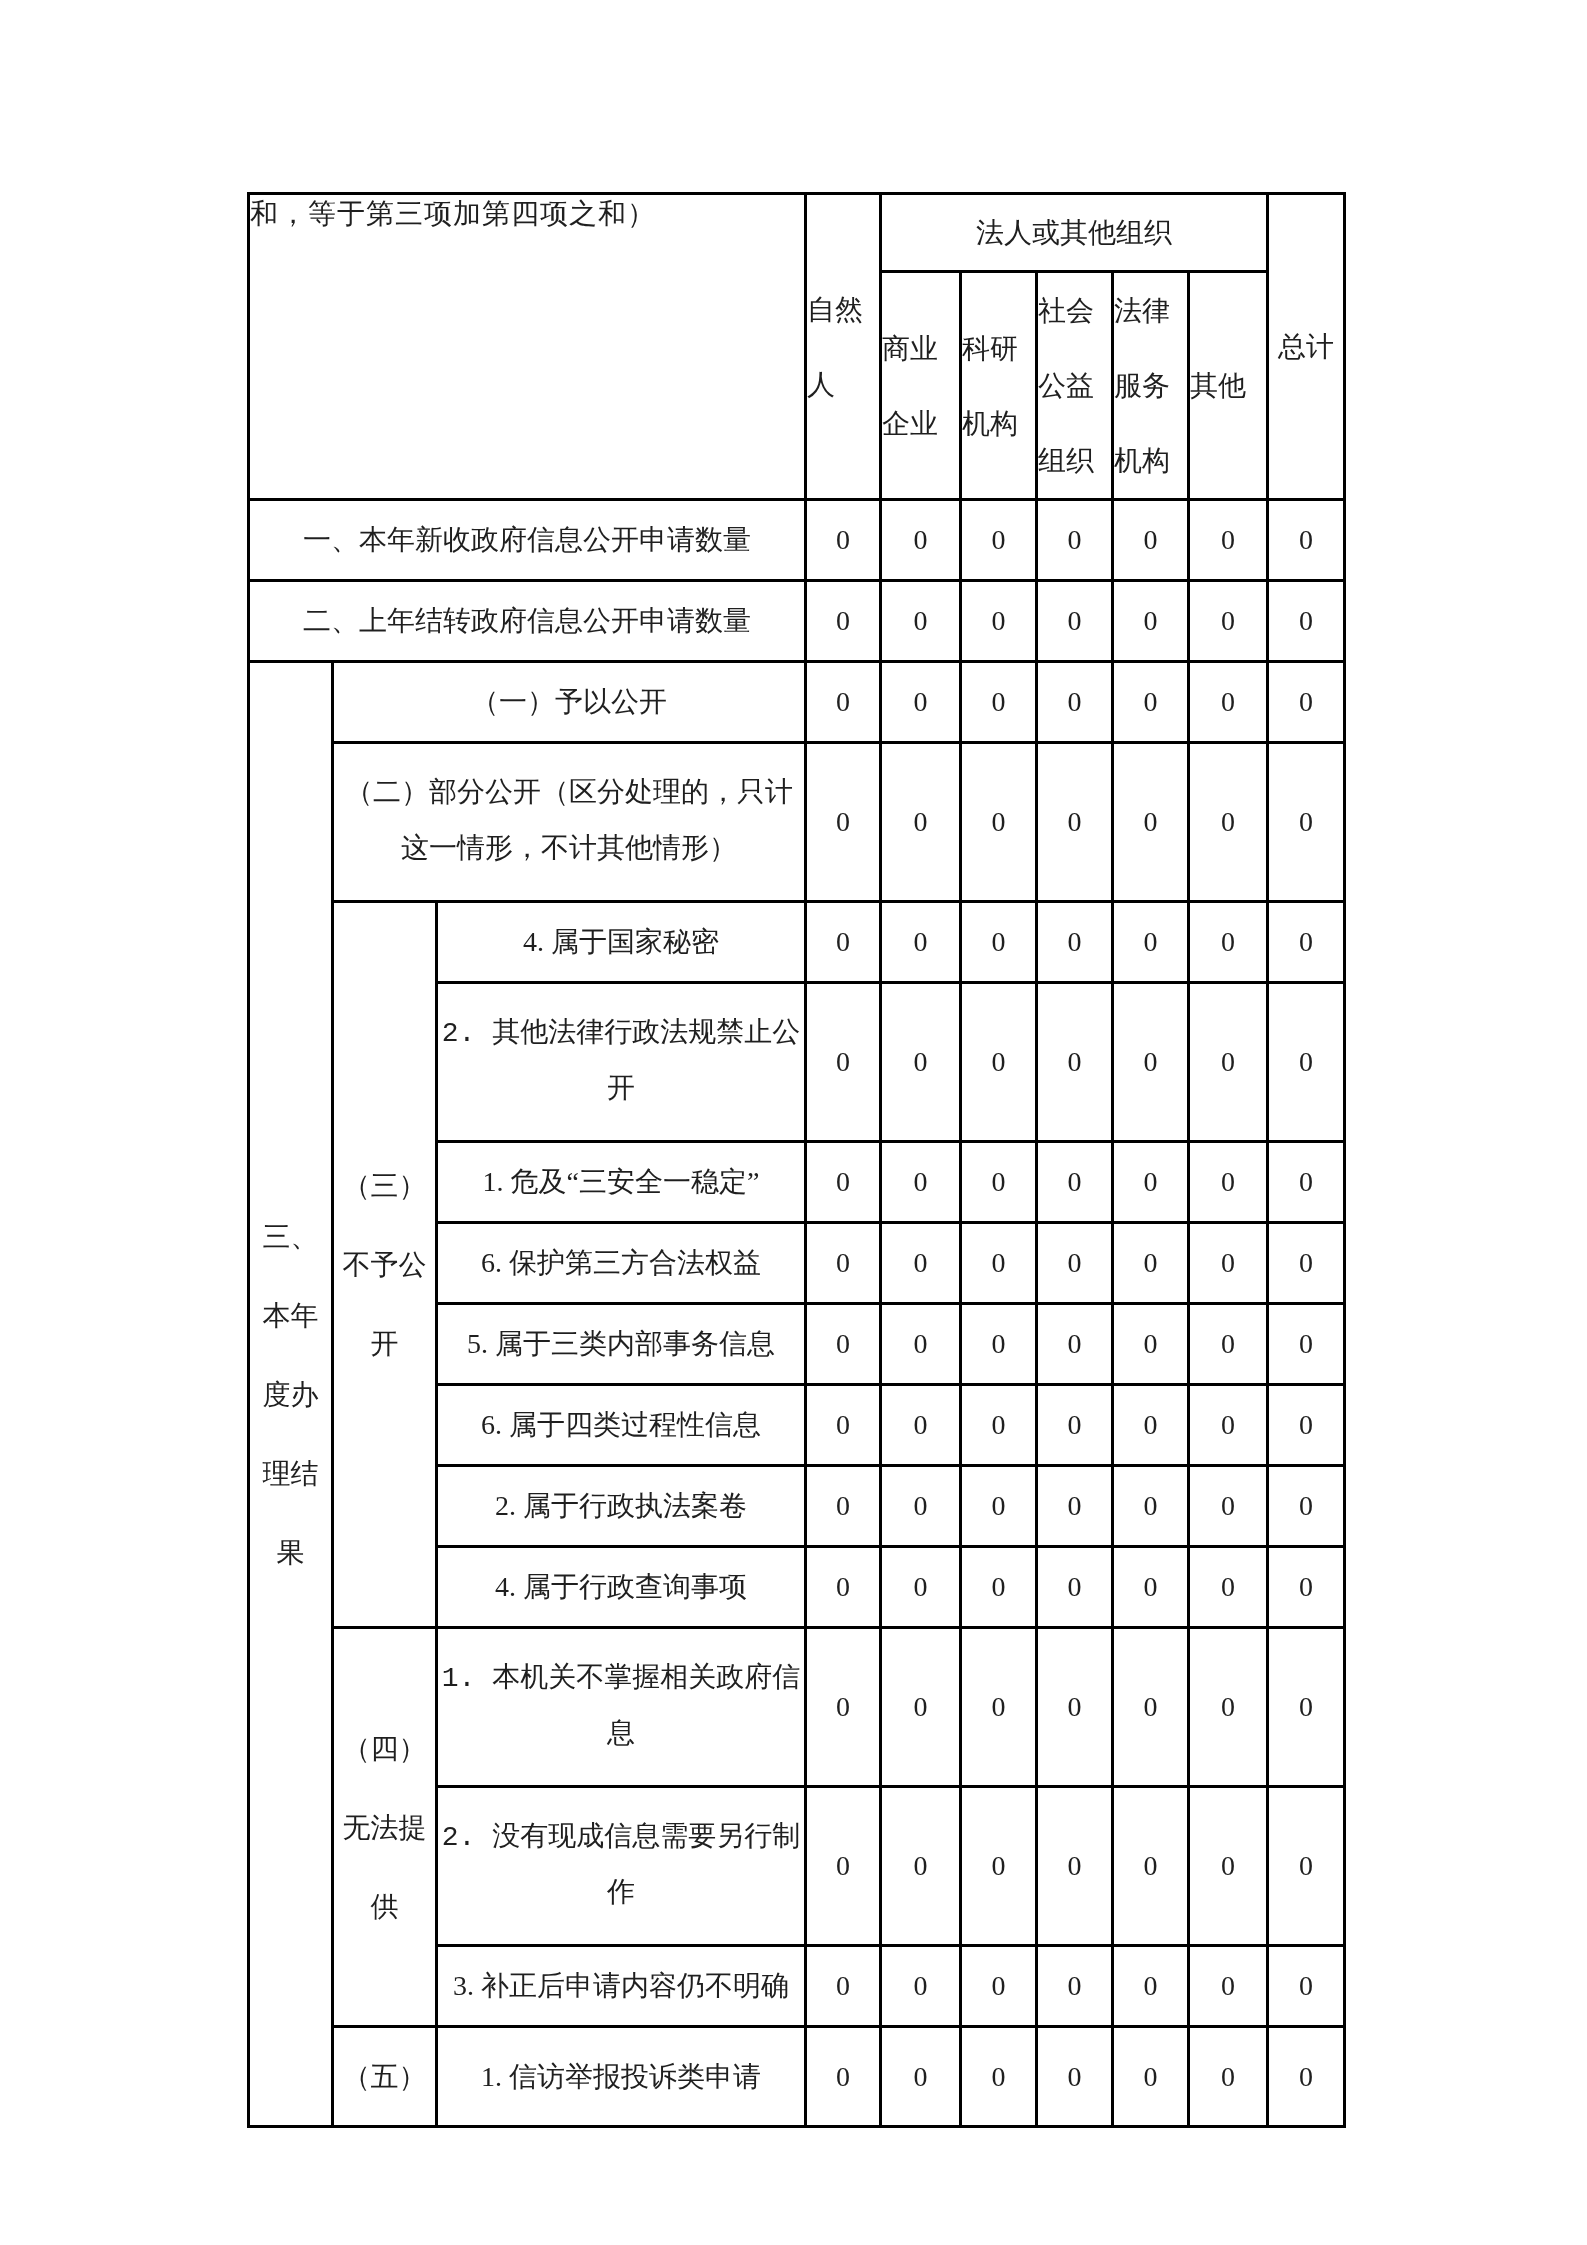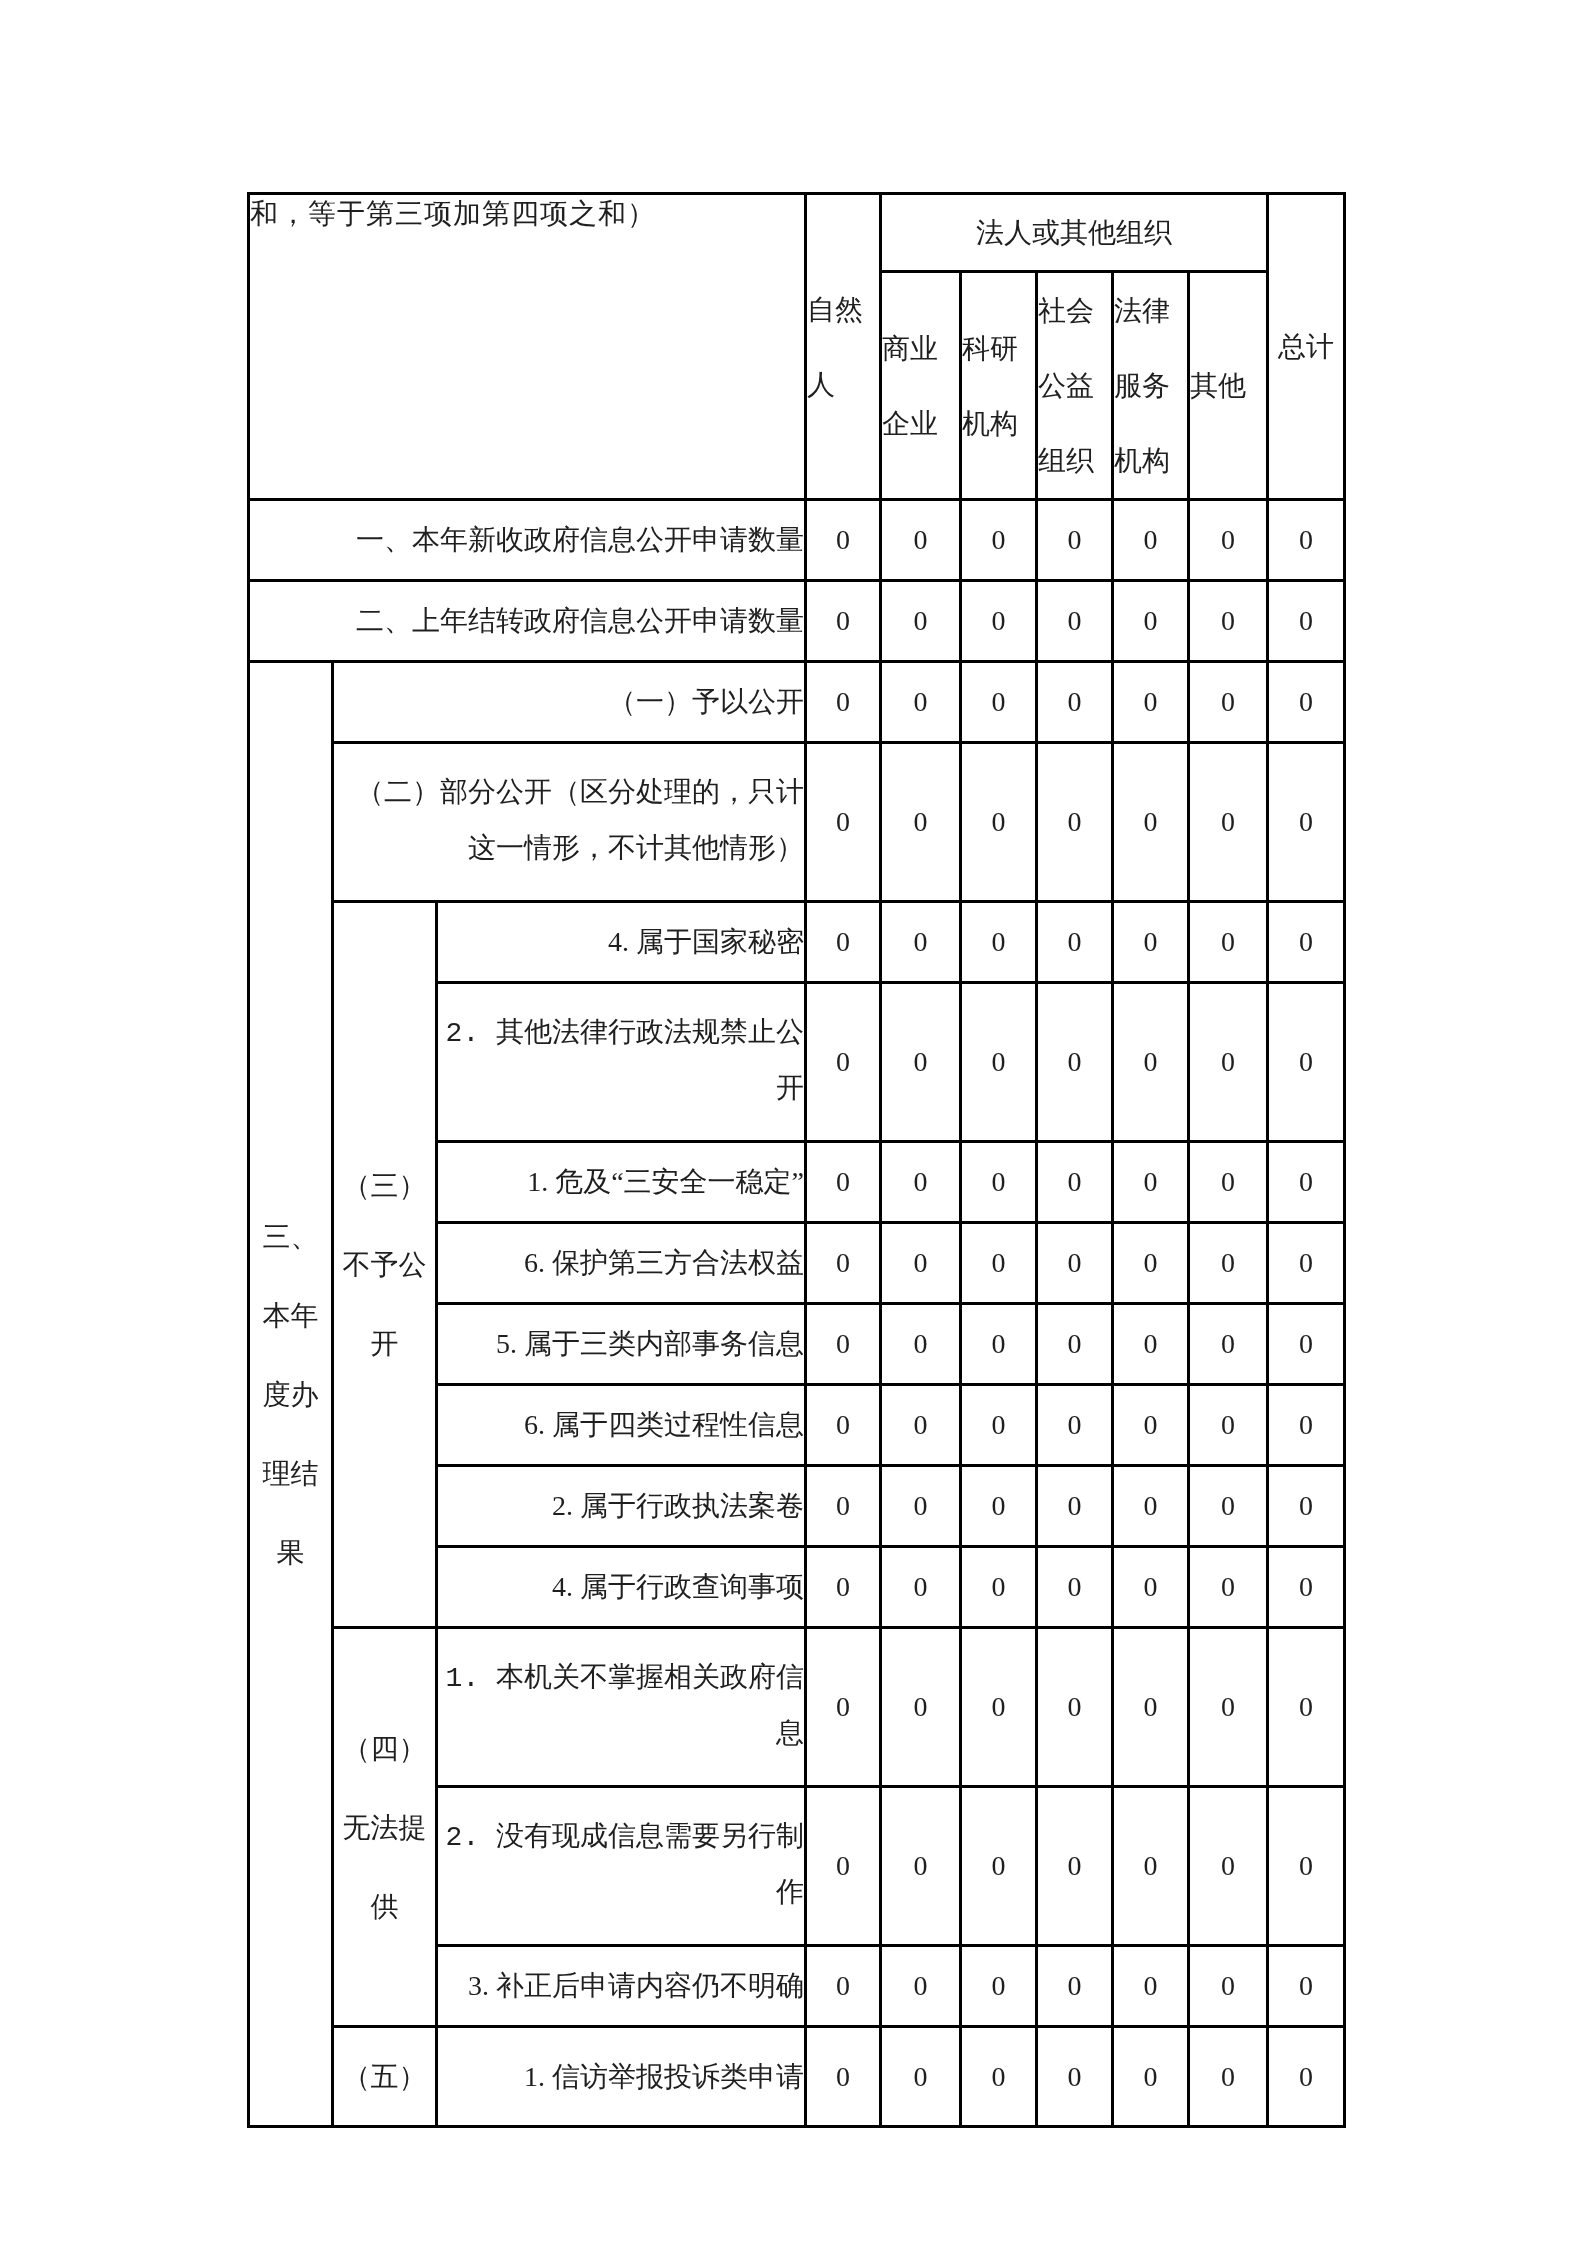--- a/index.html
+++ b/index.html
@@ -53,21 +53,21 @@
     white-space: pre-line;
     line-height: 75px;
   }
   td.bigstack {
     text-align: center;
     vertical-align: middle;
     white-space: pre-line;
     line-height: 79px;
   }
   td.lbl {
-    text-align: right;
+    text-align: center;
     vertical-align: middle;
     padding: 0 6px 0 11px;
     line-height: 1.35;
   }
   td.multiline {
     white-space: pre-line;
     line-height: 56px;
     padding: 0 4px 0 11px;
     font-family: Liberation Mono, monospace;
   }

